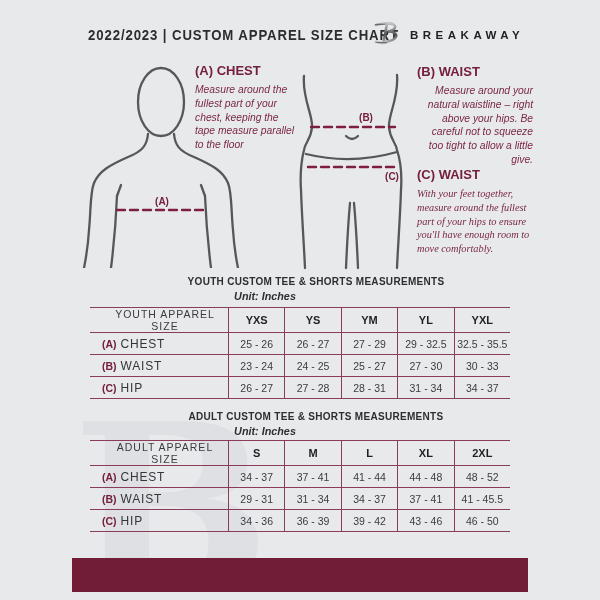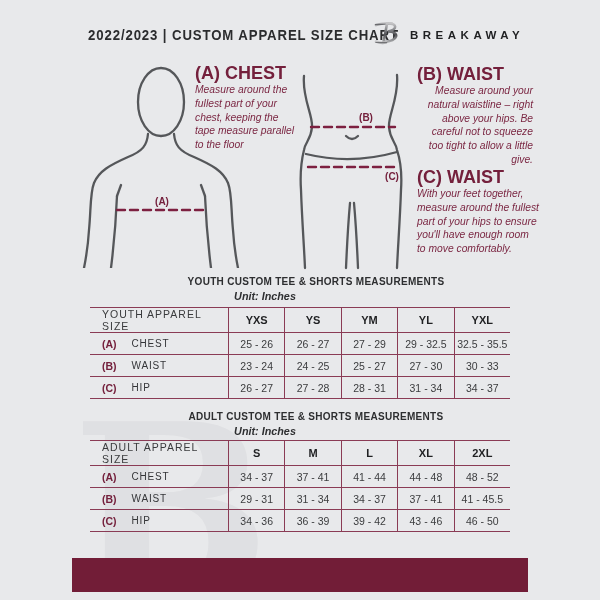--- a/index.html
+++ b/index.html
@@ -7,25 +7,25 @@
   #page{position:relative;width:600px;height:600px;background:#e8e9eb;overflow:hidden;}
 
   
   .hdr-title{position:absolute;left:88px;top:26px;font-size:15px;font-weight:bold;
     color:#2b2c2e;letter-spacing:1px;transform:scaleX(.88);transform-origin:left center;white-space:nowrap;}
   .brand{position:absolute;left:410px;top:29px;font-size:11.5px;font-weight:bold;color:#1f2022;
     letter-spacing:4.5px;white-space:nowrap;}
   .logo{position:absolute;left:372px;top:19px;}
 
   
-  .ins-head{position:absolute;font-size:18px;font-weight:bold;color:#74203c;white-space:nowrap;}
+  .ins-head{position:absolute;font-size:13px;font-weight:bold;color:#74203c;white-space:nowrap;}
   .ins-body{position:absolute;font-size:10.3px;font-style:italic;color:#7b2743;line-height:1.34;}
   #ins-a-h{left:195px;top:63px;} #ins-a-b{left:195px;top:83px;width:104px;}
   #ins-b-h{left:417px;top:64px;} #ins-b-b{left:417px;top:84px;width:116px;text-align:right;}
-  #ins-c-h{left:417px;top:167px;} #ins-c-b{left:417px;top:187px;width:122px;}
+  #ins-c-h{left:417px;top:167px;} #ins-c-b{left:417px;top:187px;width:122px;font-family:Liberation Serif, serif;}
 
   
   .fig{position:absolute;}
   .fig path,.fig ellipse{fill:none;stroke:#55575a;stroke-width:2.3;stroke-linecap:round;}
   .fig .dash{stroke:#7d2040;stroke-width:2.4;stroke-dasharray:8 5;}
   .fig-label{position:absolute;font-size:10px;font-weight:bold;color:#74203c;text-align:center;}
 
   
   .sec-title{position:absolute;left:16px;width:600px;text-align:center;font-size:10px;
     font-weight:bold;color:#2d2e30;letter-spacing:.3px;}
@@ -34,23 +34,23 @@
 
   
   .tbl{position:absolute;left:90px;width:420px;display:grid;
     grid-template-columns:138px repeat(5,1fr);border-top:1.4px solid #8a3b55;}
   .cell{border-bottom:1.4px solid #8a3b55;display:flex;align-items:center;justify-content:center;
     height:21px;font-size:10.5px;color:#3b3c3e;}
   .cell.h{height:24px;}
   .cell.size{font-weight:bold;font-size:11px;color:#1f2022;}
   .cell.vline{border-left:1.3px solid #8a3b55;}
   .cell.col0{justify-content:flex-start;padding-left:12px;}
-  .cell.col0.h{font-size:10.5px;letter-spacing:1px;color:#3a3b3d;}
+  .cell.col0.h{font-size:10.5px;letter-spacing:1px;color:#3a3b3d;text-align:center;}
   .rk{color:#74203c;font-weight:bold;margin-right:4px;}
-  .rl{letter-spacing:.8px;color:#343538;font-size:10px;margin-left:11px;}
+  .rl{letter-spacing:.8px;color:#343538;font-size:12px;}
 
   
   .bar{position:absolute;left:72px;top:558px;width:456px;height:34px;background:#721d37;}
   .wm{position:absolute;left:72px;top:392px;font-family:"DejaVu Serif",serif;font-weight:bold;
     font-size:235px;line-height:1;color:rgba(90,90,95,0.06);}
 </style>
 </head>
 <body>
 
 <div id="page">

